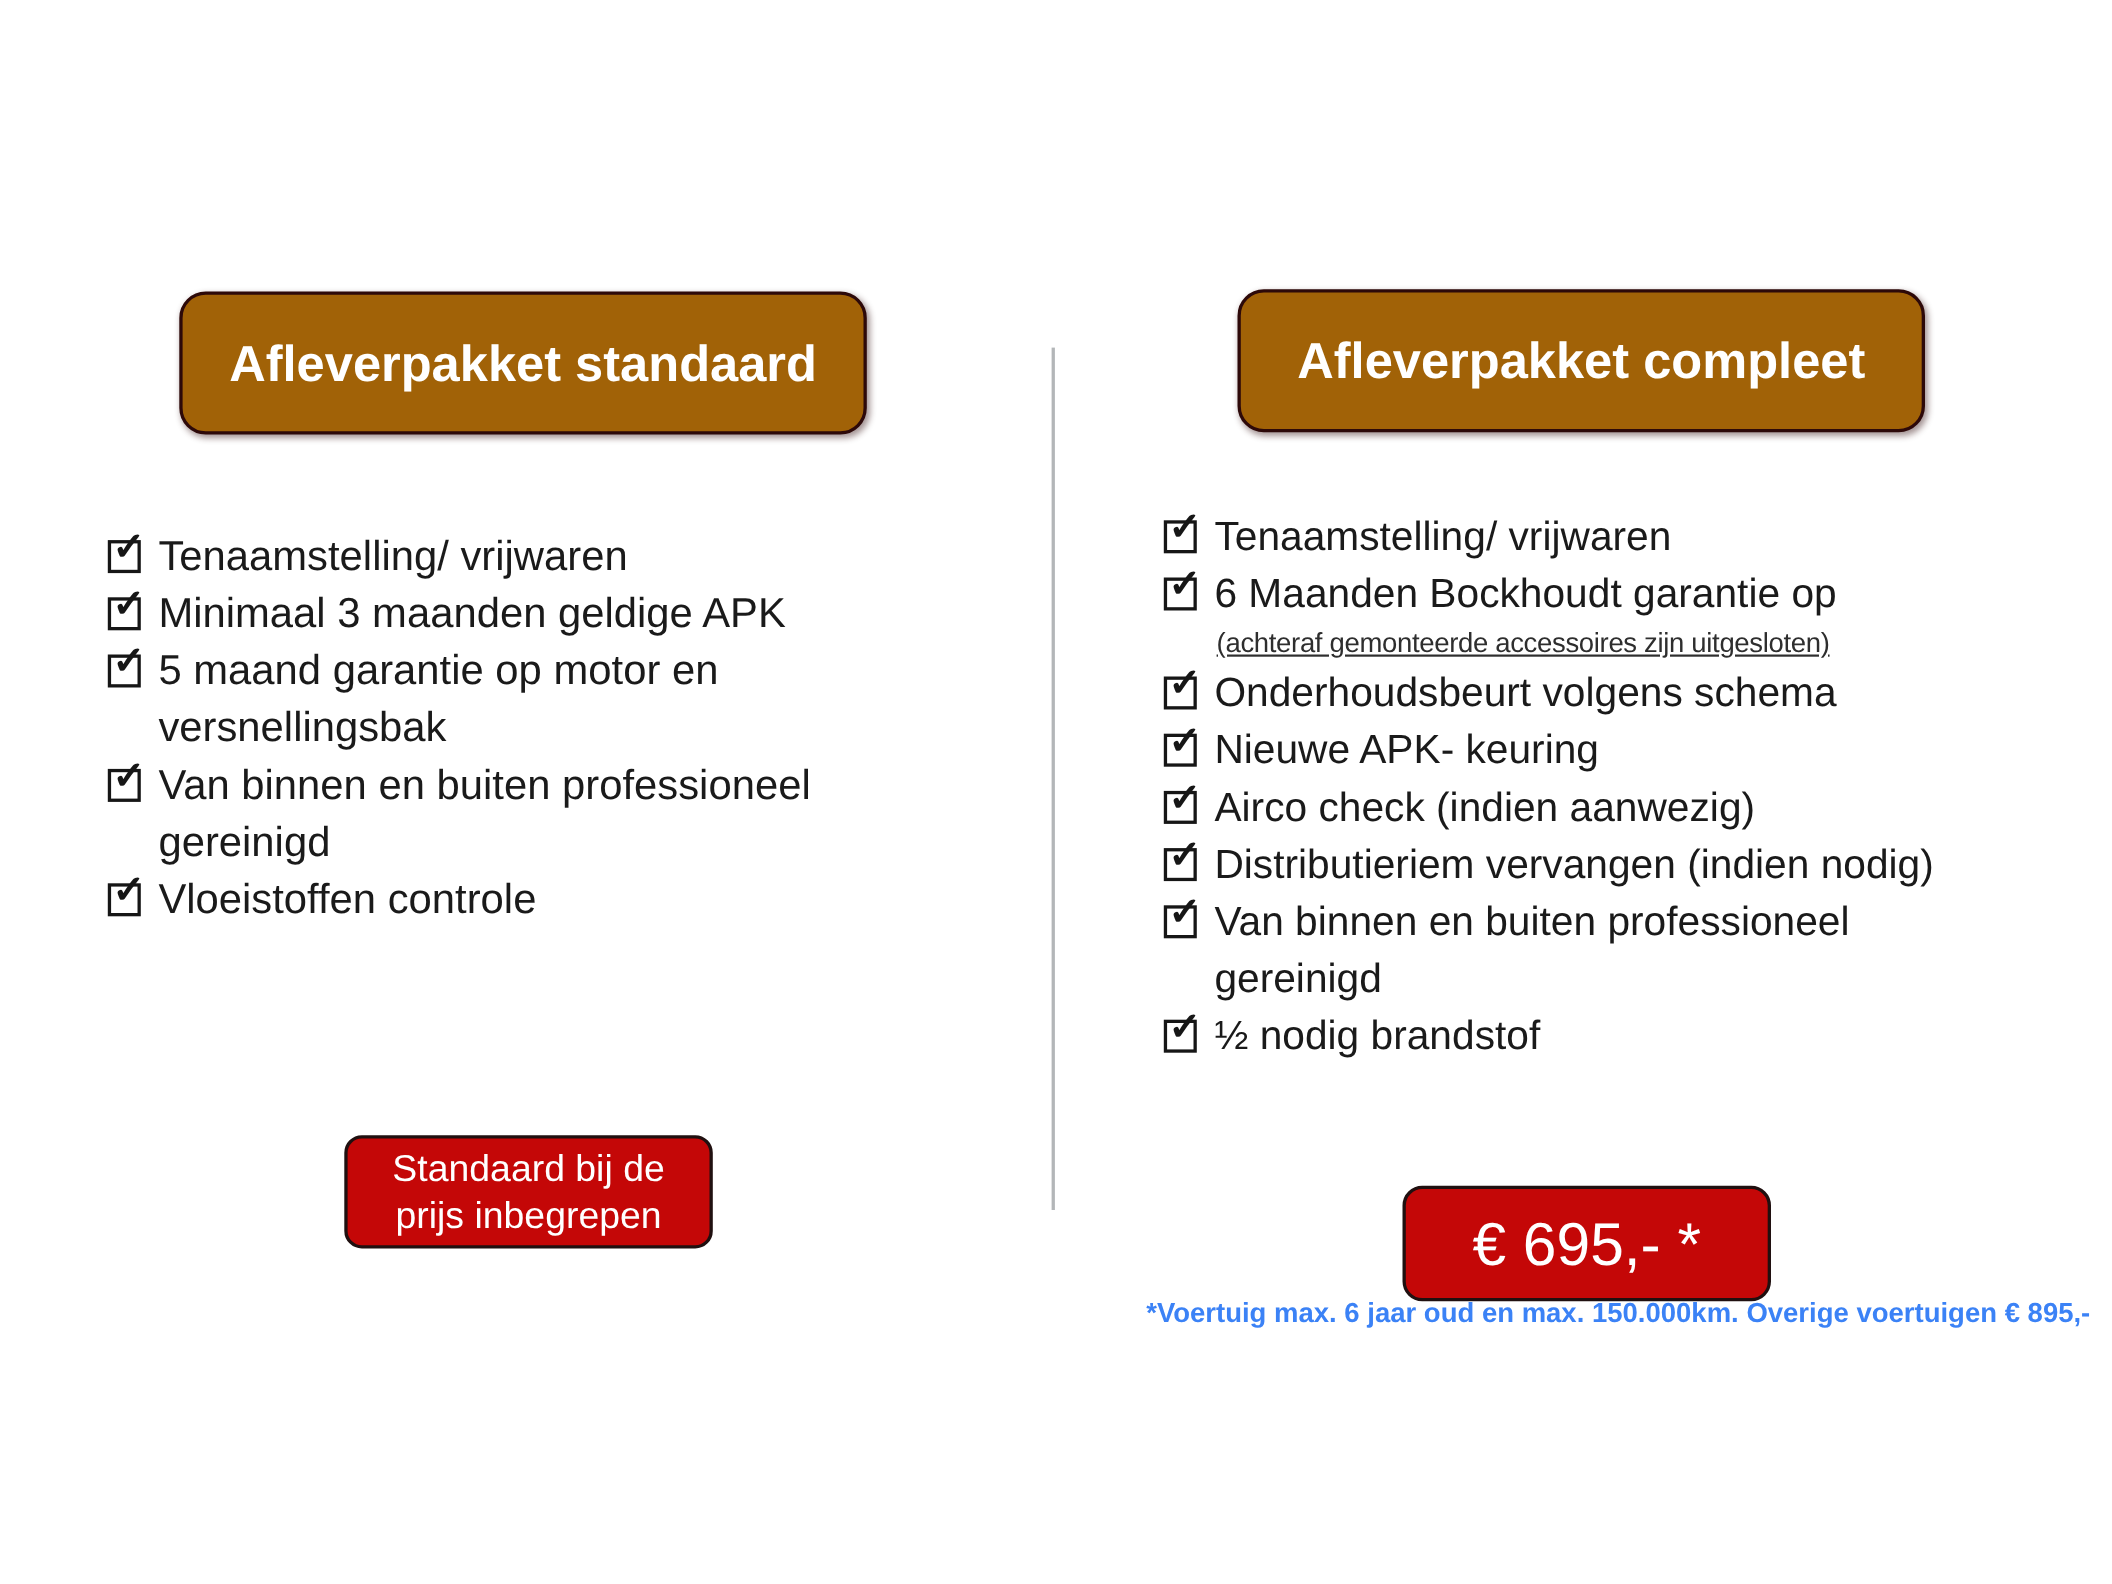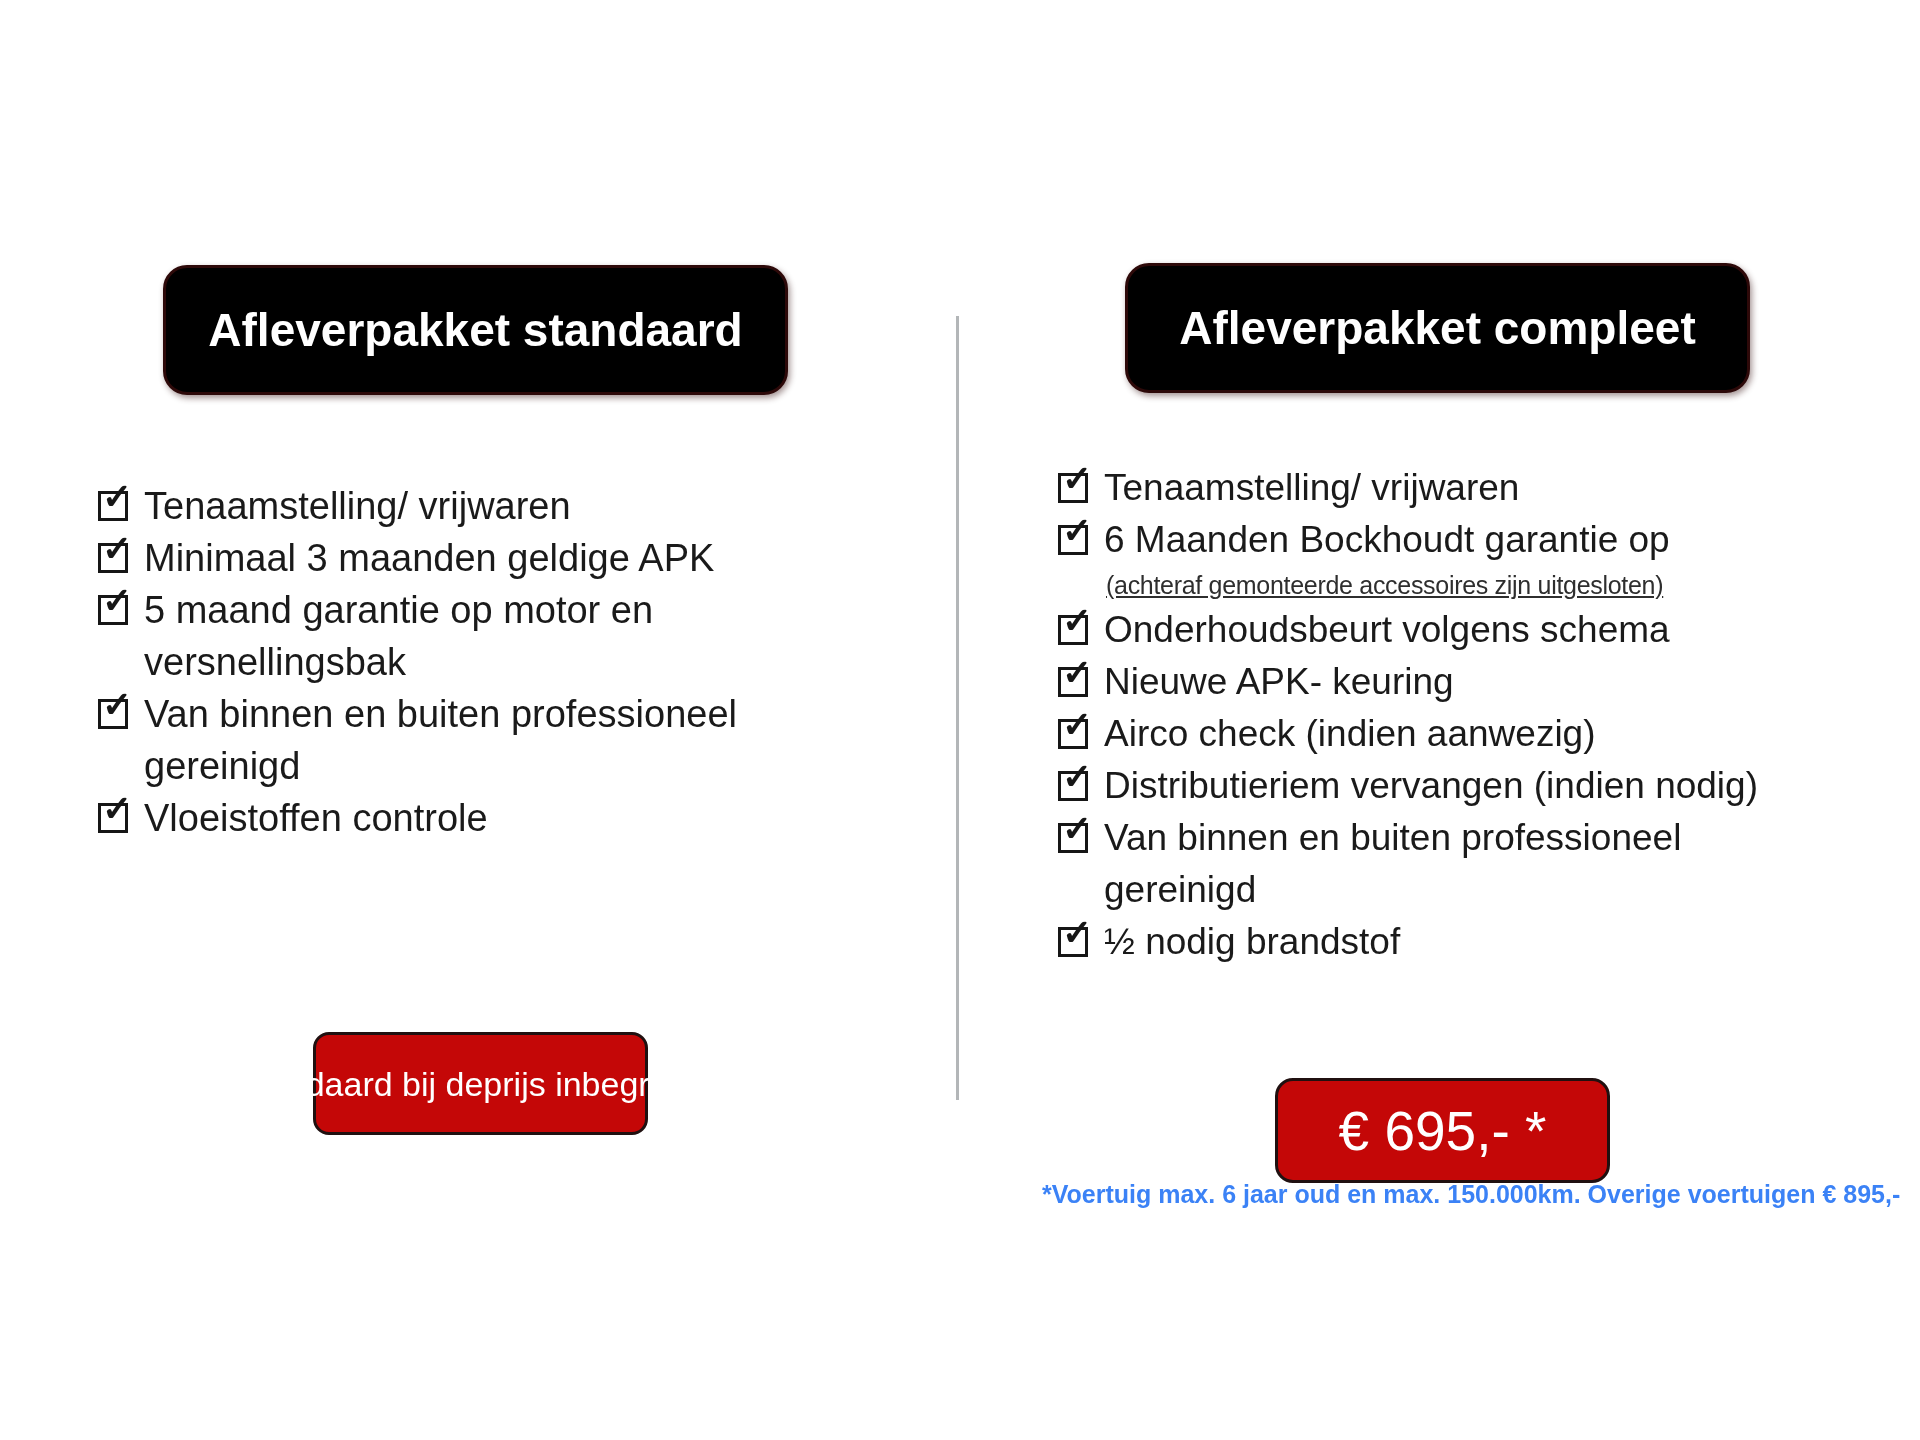--- a/index.html
+++ b/index.html
@@ -9,21 +9,21 @@
     font-family:"Liberation Sans", sans-serif;
     color:#1a1a1a;
     position:relative;
     overflow:hidden;
   }
 
   
   .title-box {
     position:absolute;
     width:625px; height:130px;
-    background:#000000;
+    background:#a16207;
     border:3px solid #2d0909;
     border-radius:24px;
     box-sizing:border-box;
     display:flex; align-items:center; justify-content:center;
     color:#ffffff; font-weight:700; font-size:46px;
     box-shadow:2px 3px 6px rgba(50,15,15,0.45);
     white-space:nowrap;
   }
   #left-title  { left:163px;  top:265px; }
   #right-title { left:1125px; top:263px; }
@@ -67,21 +67,21 @@
 
   
   .badge {
     position:absolute;
     left:313px; top:1032px;
     width:335px; height:103px;
     background:#c40707;
     border:3px solid #201010;
     border-radius:16px;
     box-sizing:border-box;
-    display:flex; flex-direction:row; align-items:center; justify-content:center;
+    display:flex; flex-direction:column; align-items:center; justify-content:center;
     color:#ffffff; font-size:34px; line-height:42px;
     white-space:nowrap;
   }
 
   
   .price-box {
     position:absolute;
     left:1275px; top:1030px;
     width:335px; height:105px;
     background:#c40707;

